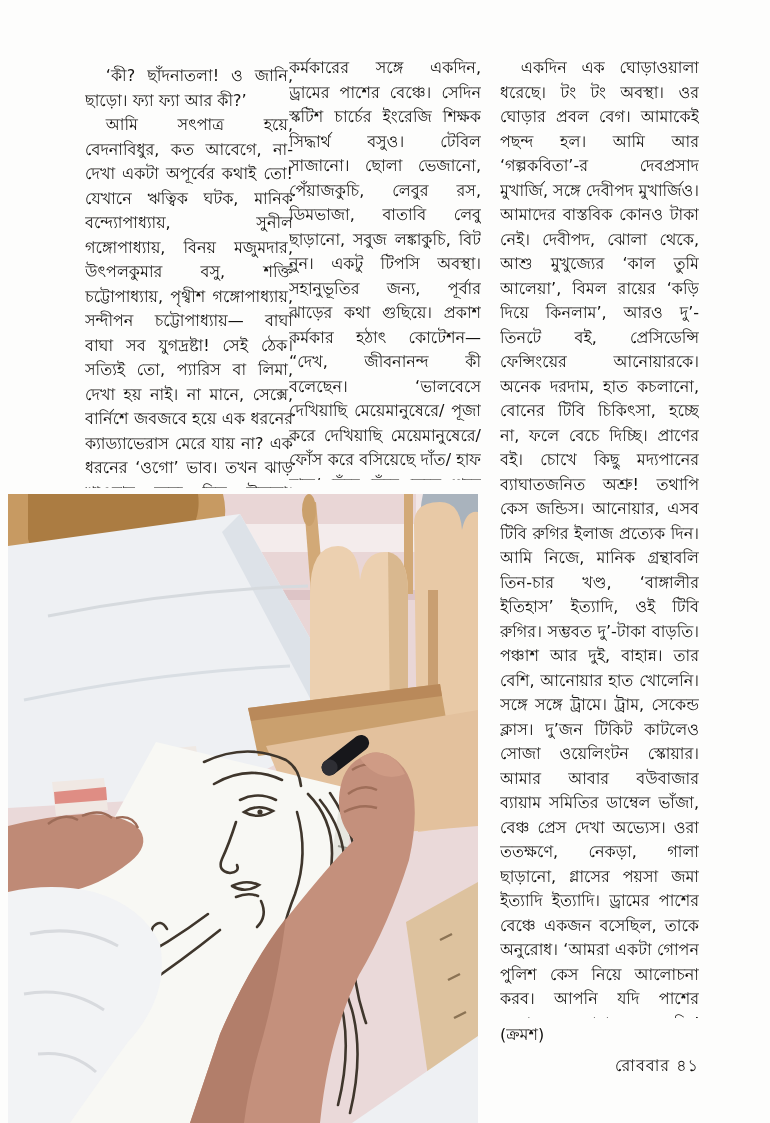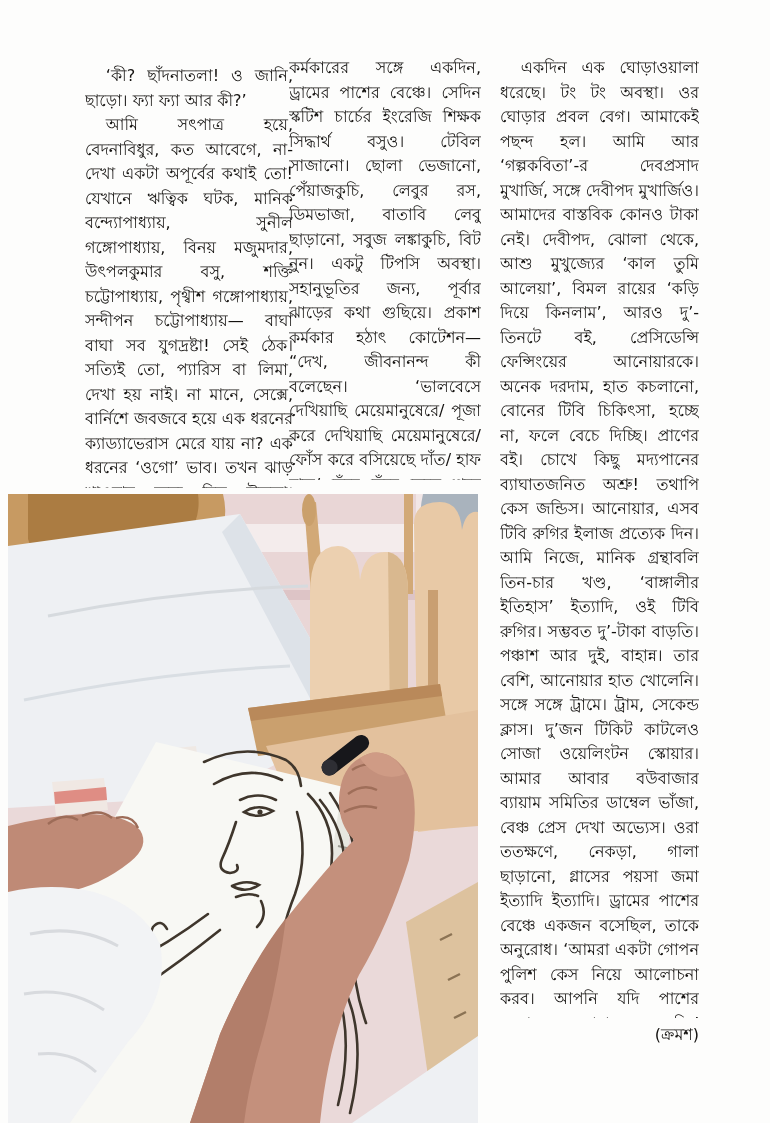--- a/index.html
+++ b/index.html
@@ -24,21 +24,21 @@
   #col1{left:85px;top:64px;width:208px;height:424px;}
   #col2{left:289px;top:56px;width:192px;height:424px;}
   #col3{left:500px;top:56px;width:199px;height:962px;}
   .photo{
     position:absolute;left:8px;top:494px;width:470px;height:629px;
     margin:0;overflow:hidden;background:#ead9d9;
   }
   .photo svg{display:block;width:100%;height:100%;}
   .continuation{
     position:absolute;left:500px;top:1022px;width:199px;
-    text-align:right;font-size:16px;
+    font-size:16px;
   }
   .page-label{
     position:absolute;left:500px;top:1053px;width:199px;
     text-align:right;font-size:16px;letter-spacing:1px;
   }
 </style>
 </head>
 <body>
 
 <div class="page">
@@ -135,14 +135,15 @@
       <path d="M182,629 L212,540 Q242,470 282,420 Q322,370 346,346 Q330,330 331,304 Q333,274 352,264 Q366,254 382,262 Q400,272 405,296 Q410,326 401,366 Q381,430 351,481 Q321,541 312,629 Z" fill="#c4907c"></path>
       <path d="M182,629 L212,540 Q242,470 278,424 Q268,500 250,560 Q240,596 236,629 Z" fill="#b27e6a"></path>
       <path d="M340,300 Q355,289 369,296 M336,318 Q353,309 369,314 M344,276 Q356,268 368,272" stroke="#9f6e59" stroke-width="2.4" fill="none"></path>
       <path d="M352,264 Q366,254 382,262 Q392,268 397,280 Q384,286 370,280 Q358,274 352,264 Z" fill="#cf9b85"></path>
 
       <path d="M344,629 L470,542 L470,629 Z" fill="#eef0f3"></path>
     </svg>
   </figure>
 
   <div class="continuation">(ক্রমশ)</div>
+  <div class="page-label">রোববার  ৪১</div>
 
 </div>
 
 </body></html>

